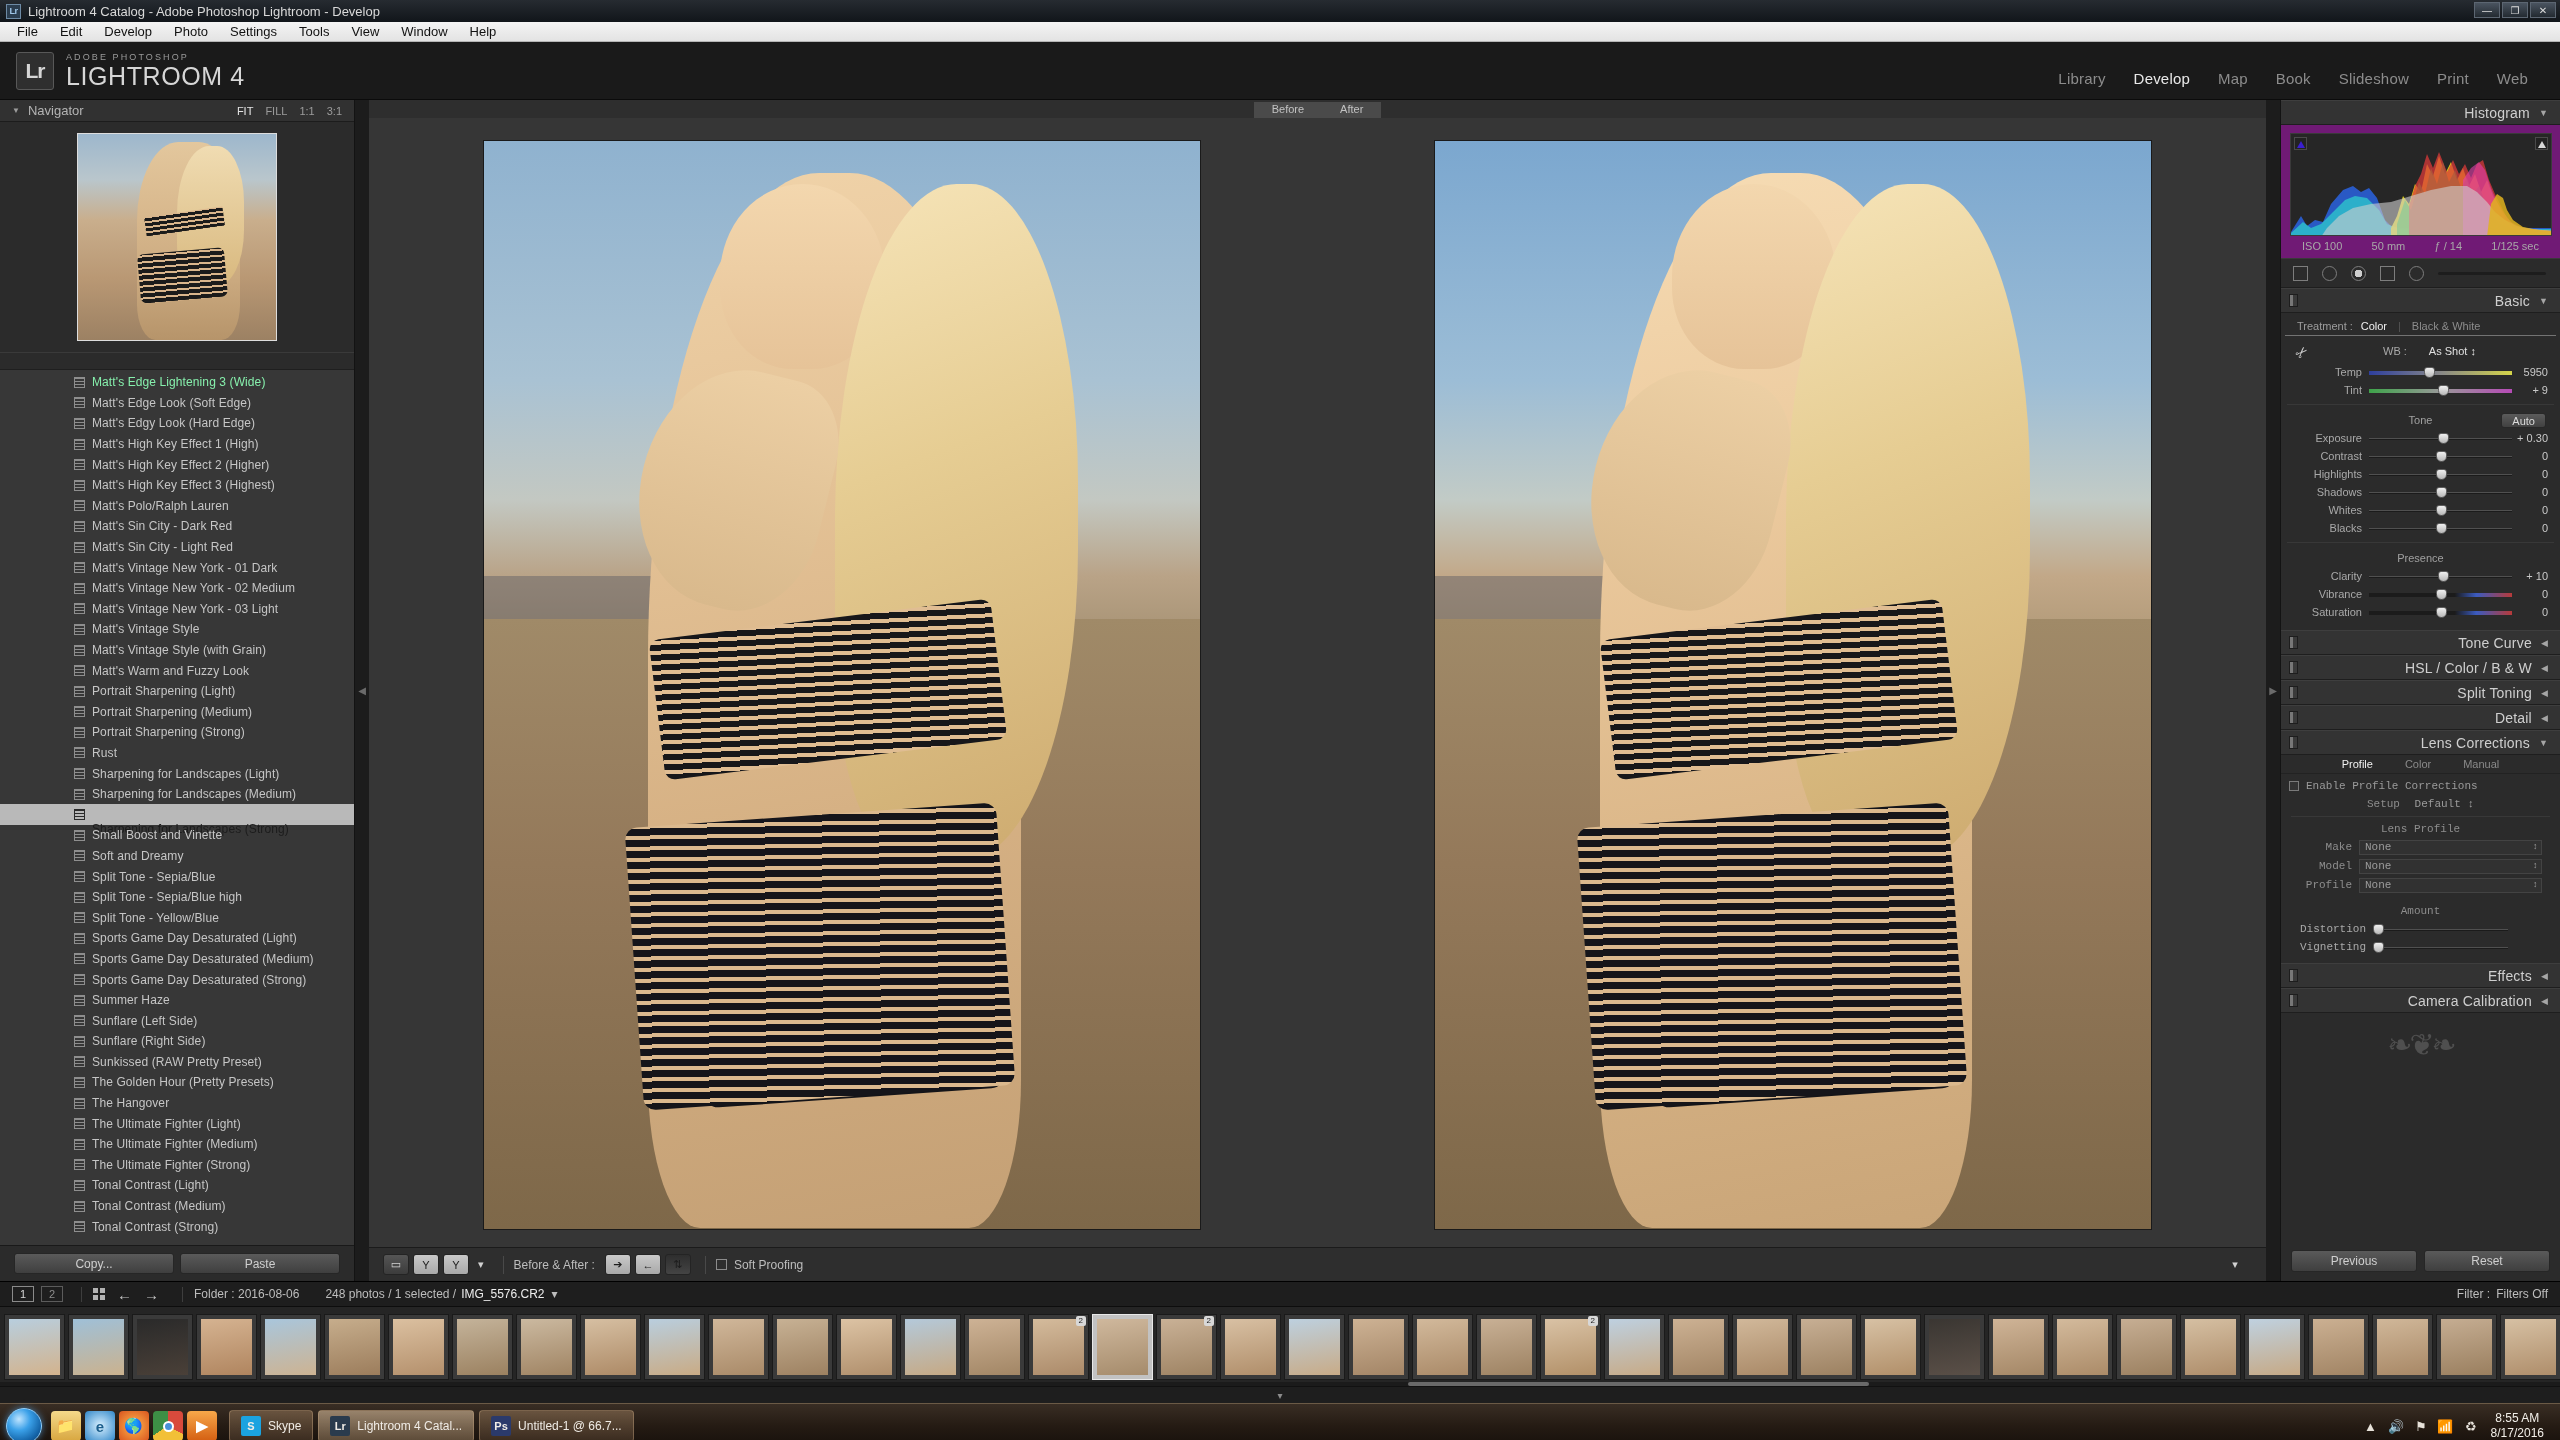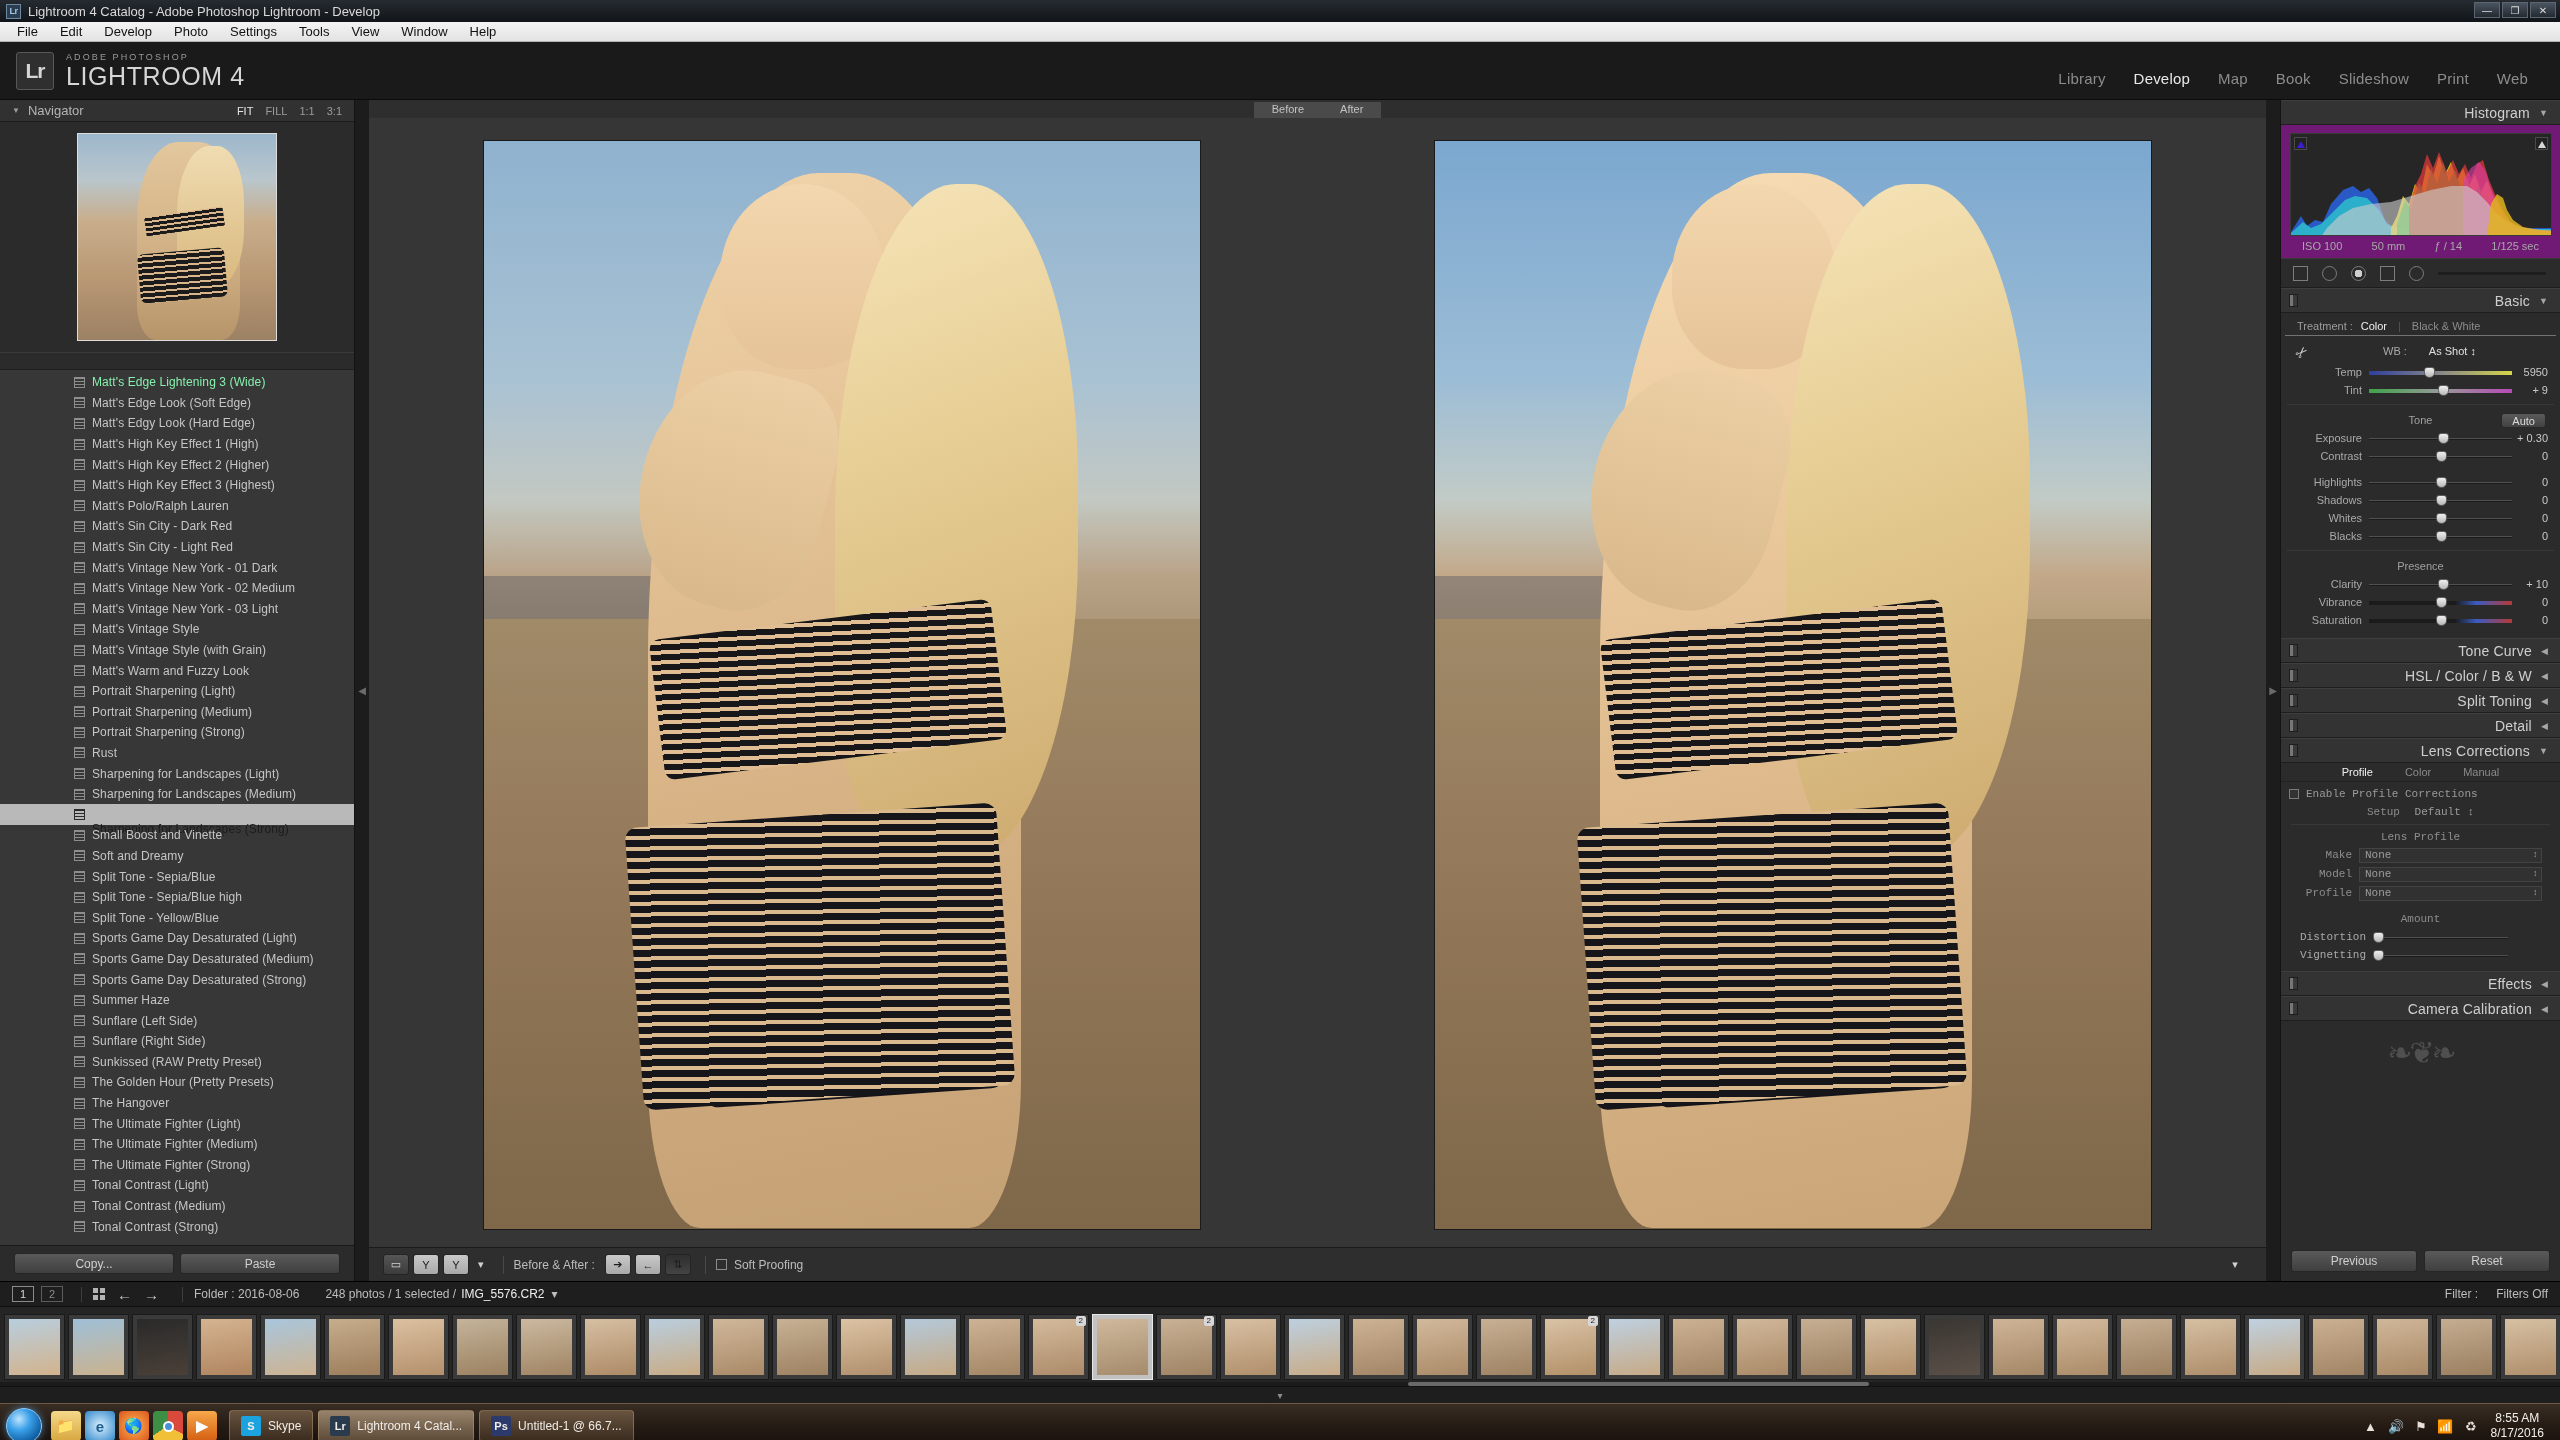--- a/index.html
+++ b/index.html
@@ -705,21 +705,21 @@
               <div class="val">+ 0.30</div>
             </div>
             <div class="row">
               <div class="lab">Contrast</div>
               <div class="sl">
                 <div class="trk"></div>
                 <div class="knob" style="left: 50%;"></div>
               </div>
               <div class="val">0</div>
             </div>
-            <div style="margin-top: 10px;">
+            <div style="margin-top: 2px;">
               <div class="row">
                 <div class="lab">Highlights</div>
                 <div class="sl">
                   <div class="trk"></div>
                   <div class="knob" style="left: 50%;"></div>
                 </div>
                 <div class="val">0</div>
               </div>
               <div class="row">
                 <div class="lab">Shadows</div>
@@ -893,21 +893,21 @@
       <i></i>
     </span>
   <span class="arrow">←</span>
   <span class="arrow">→</span>
   <span class="sep"></span>
   <span style="margin-right:26px">Folder : 2016-08-06</span>
   <span>248 photos / 1 selected /</span>
   <span class="strong" style="margin-left:5px">IMG_5576.CR2</span>
   <span style="margin-left:7px">▾</span>
   <span class="spacer"></span>
-  <span style="margin-right:18px">Filter :</span>
+  <span style="margin-right:6px">Filter :</span>
   <span>Filters Off</span>
 </div>
 
 <div id="filmstrip">
   <div class="fthumb">
       <div class="im" style="background: linear-gradient(170deg, rgb(184, 206, 222) 0%, rgb(211, 179, 141) 100%);"></div>
     </div>
     <div class="fthumb">
       <div class="im" style="background: linear-gradient(170deg, rgb(159, 192, 216) 0%, rgb(203, 178, 142) 100%);"></div>
     </div>

